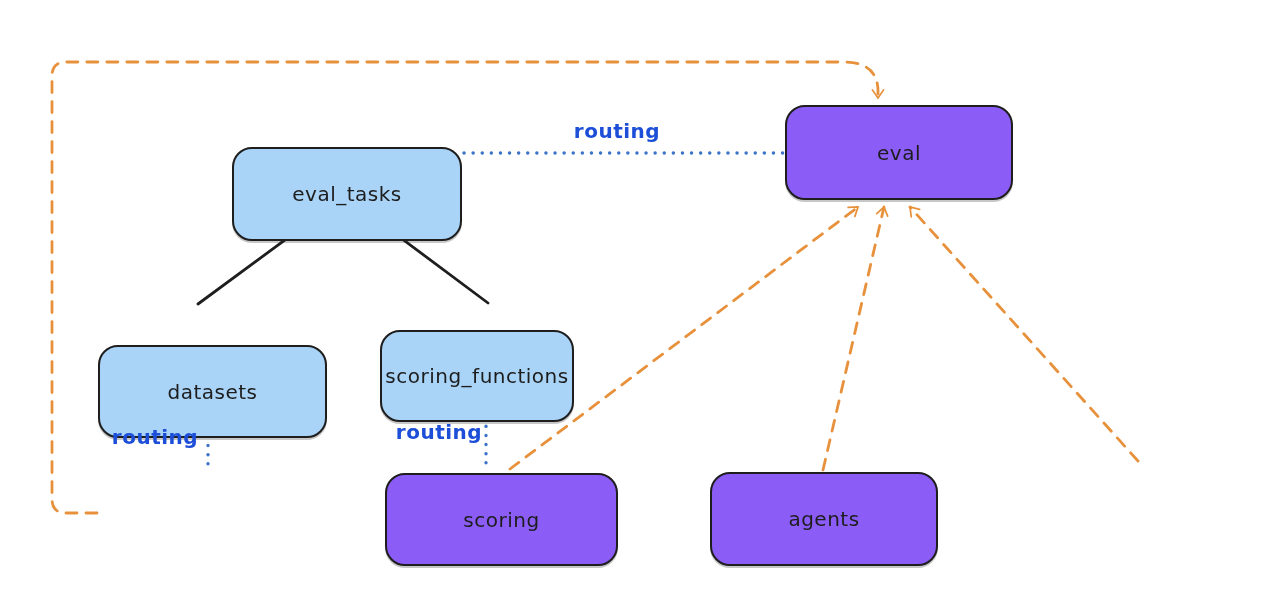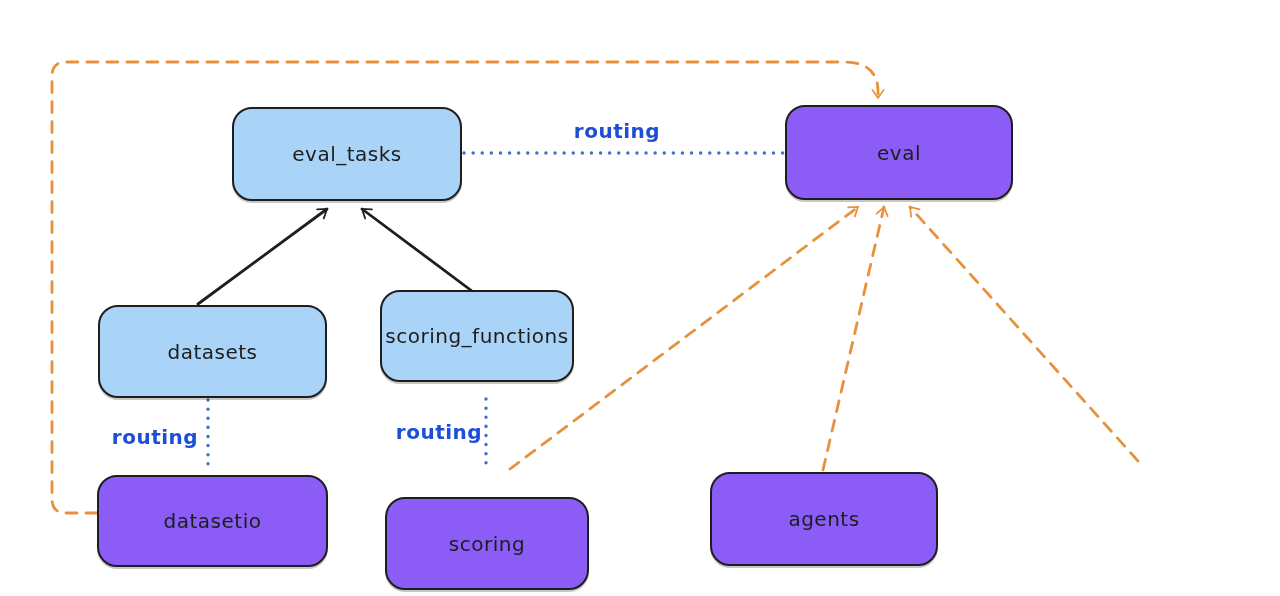--- a/index.html
+++ b/index.html
@@ -25,21 +25,21 @@
   .node {
     position: absolute;
     box-sizing: border-box;
     border: 2.6px solid #1e1e1e;
     border-radius: 20px;
     display: flex;
     align-items: center;
     justify-content: center;
     box-shadow: 0 2px 0 rgba(30,30,30,0.25);
   }
-  .node.blue  { background: #a9d4f7; }
+  .node.blue  { background: #a9d4f7; margin-top: 40px; }
   .node.green { background: #8b5cf6; }
   .node-label {
     color: #1d1d1d;
     font-size: 20px;
     letter-spacing: 0.5px;
     white-space: nowrap;
   }
   .edge-label {
     position: absolute;
     transform: translate(-50%, -50%);
@@ -91,25 +91,22 @@
   </div>
 
   <div class="node blue" style="left:98px; top:305px; width:229px; height:93px;justify-content:center;">
     <span class="node-label">datasets</span>
   </div>
 
   <div class="node blue" style="left:380px; top:290px; width:194px; height:92px;">
     <span class="node-label">scoring_functions</span>
   </div>
 
-  <div class="node green" style="left:97px; top:475px; width:231px; height:92px;">
-    <span class="node-label">datasetio</span>
-  </div>
 
-  <div class="node green" style="left:385px; top:497px; width:204px; height:93px;">
+  <div class="node green" style="left:385px; top:473px; width:233px; height:93px;">
     <span class="node-label">scoring</span>
   </div>
 
   <div class="node green" style="left:710px; top:472px; width:228px; height:94px;">
     <span class="node-label">agents</span>
   </div>
 
 
   <div class="edge-label" style="left:617px; top:131px;">routing</div>
 

